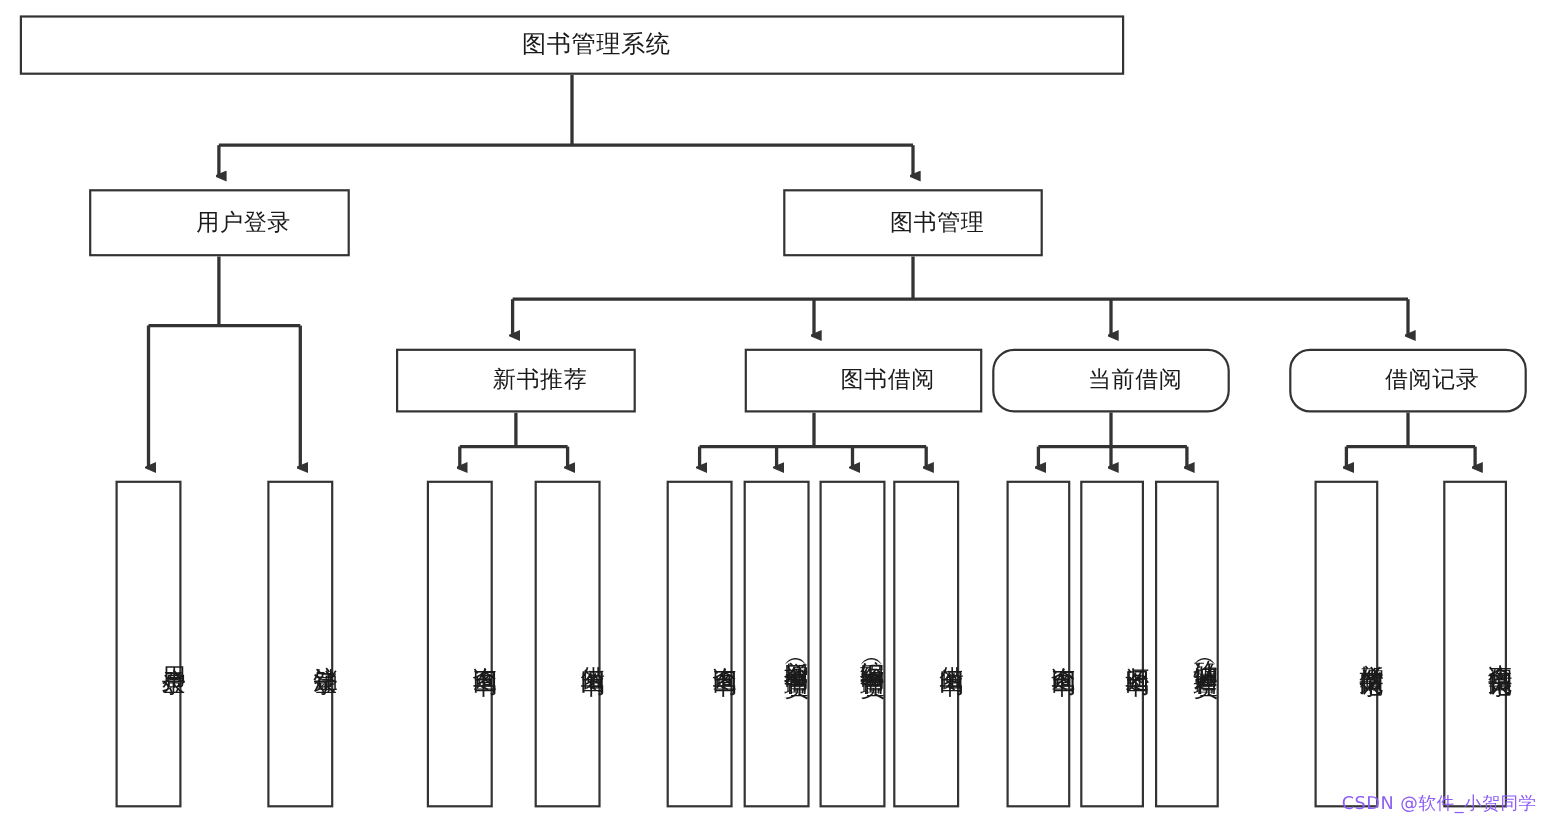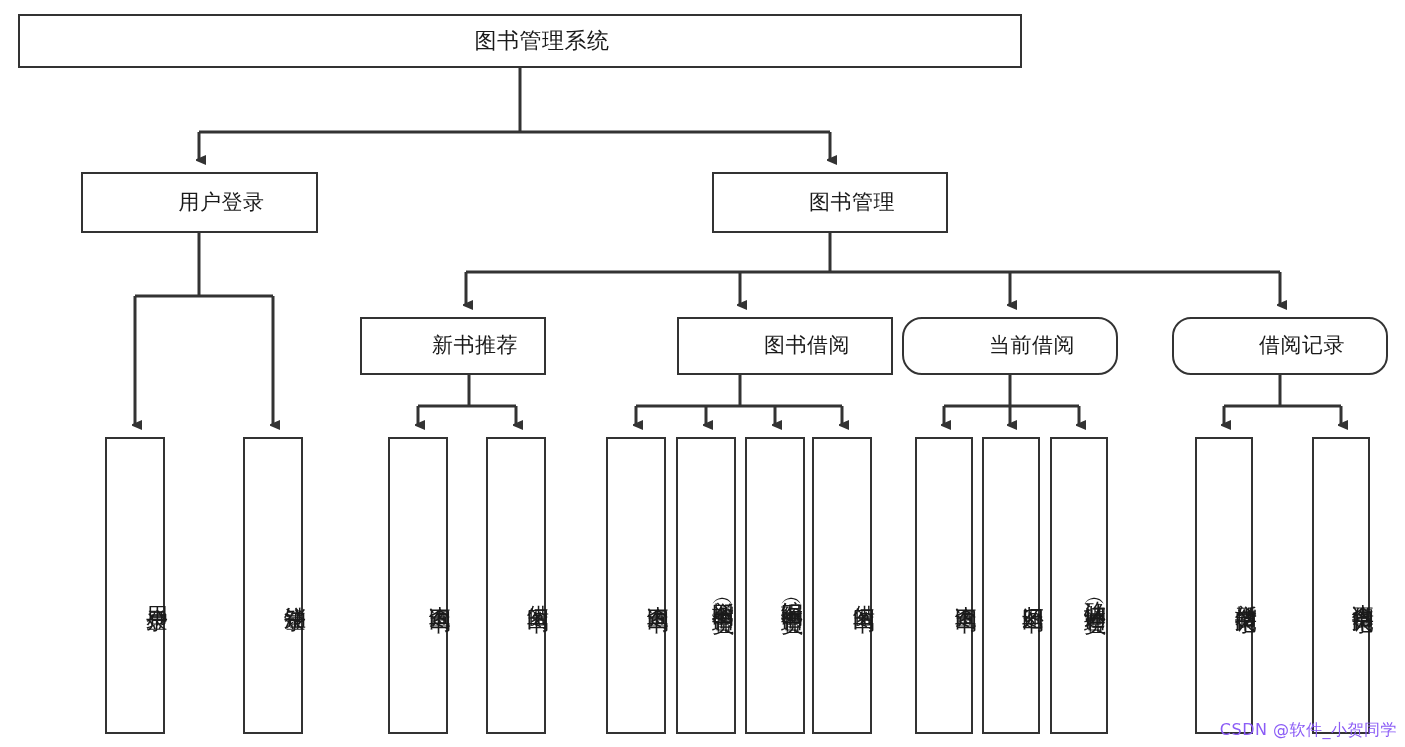--- a/index.html
+++ b/index.html
@@ -135,21 +135,21 @@
     <span class="label">图书管理系统</span>
   </div>
 
   <div class="node horizontal" style="left:81px; top:172px; width:237px; height:61px;">
     <span class="label">用户登录</span>
   </div>
   <div class="node horizontal" style="left:712px; top:172px; width:236px; height:61px;align-items:center;">
     <span class="label">图书管理</span>
   </div>
 
-  <div class="node horizontal" style="left:360px; top:317px; width:186px; height:58px;">
+  <div class="node horizontal" style="left:360px; top:317px; width:218px; height:58px;">
     <span class="label">新书推荐</span>
   </div>
   <div class="node horizontal" style="left:632px; top:317px; width:216px; height:58px;margin-left:45px;">
     <span class="label">图书借阅</span>
   </div>
   <div class="node horizontal" style="left:902px; top:317px; width:216px; height:58px;border-radius:20px;">
     <span class="label">当前借阅</span>
   </div>
   <div class="node horizontal" style="left:1172px; top:317px; width:216px; height:58px;border-radius:19px;">
     <span class="label">借阅记录</span>

